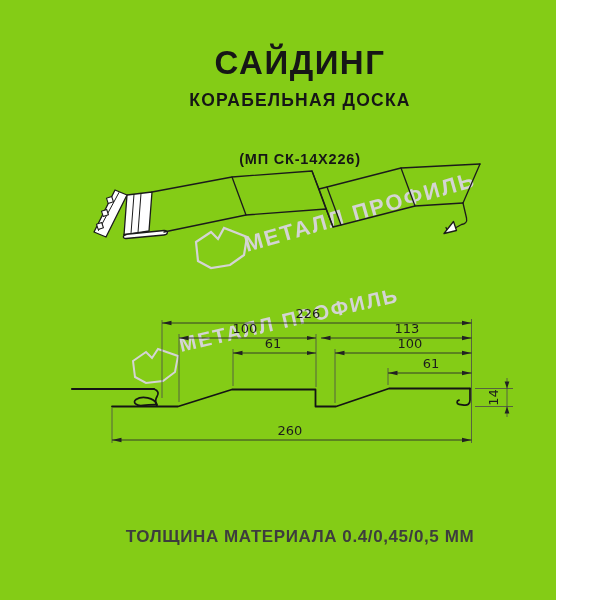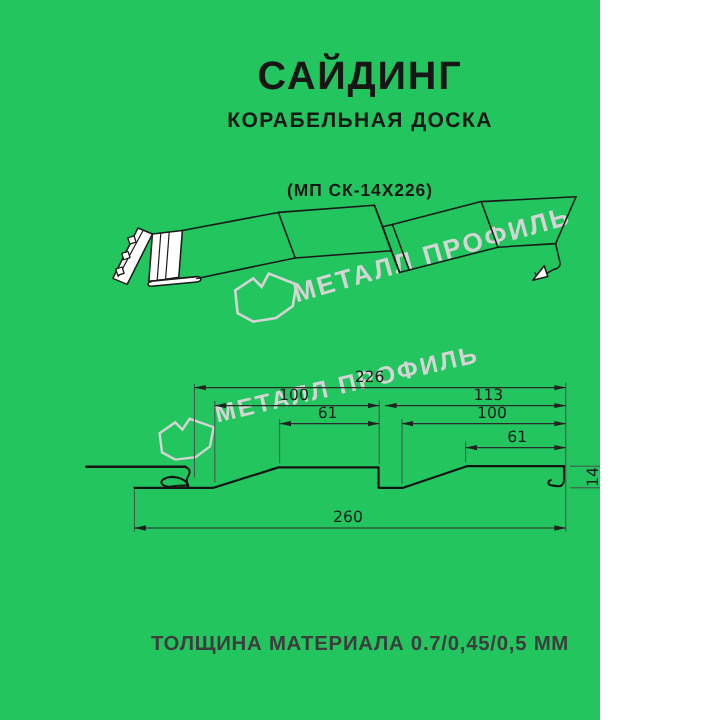--- a/index.html
+++ b/index.html
@@ -1,16 +1,16 @@
 <!DOCTYPE html>
 <html><head>
 <meta charset="utf-8">
 <style>
   html,body{margin:0;padding:0;background:#ffffff;}
-  .page{position:relative;width:500px;height:600px;background:#22c55e;overflow:hidden;
+  .page{position:relative;width:556px;height:600px;background:#84cc16;overflow:hidden;
         font-family:"Liberation Sans",sans-serif;}
   .hdr{position:absolute;left:0;width:600px;text-align:center;color:#161616;}
   .hdr.title{top:44px;font-size:33px;font-weight:bold;letter-spacing:1.5px;}
   .hdr.subtitle{top:90px;font-size:17.5px;font-weight:bold;letter-spacing:1.2px;}
   .hdr.model{top:113px;font-size:14.5px;font-weight:bold;letter-spacing:0.8px;margin-top:38px;}
   .ftr{position:absolute;left:0;width:600px;top:527px;text-align:center;
        font-size:17px;font-weight:bold;letter-spacing:0.6px;color:#3d3d3d;}
   svg{position:absolute;left:0;top:0;}
   .wm-text{font-weight:bold;letter-spacing:2px;}
   .dim-label{font-family:"DejaVu Sans","Liberation Sans",sans-serif;font-size:13px;fill:#1d1d1d;}
@@ -118,14 +118,14 @@
         <path d="M154,389 C158.5,390.5 159,393.5 157,396.5 C155,399.5 155.5,403 157,406" stroke-width="1.7"></path>
 
         <path d="M157,404.5 C154,397.5 142,395.5 136,399.5 C132,402.5 136.5,406.3 143,405.4 C149,404.6 154,404.6 157,404.5" stroke-width="1.7"></path>
 
         <path d="M112,406.5 L178,406.5 L232,389.5 L315.5,389.5 L315.5,406.5 L336,406.5 L389,388.5 L470,388.5" stroke-width="1.8"></path>
         <path d="M470,388.5 L470,400 C470,404 467.5,405.6 464,405.1 L459,404.3 C456.4,403.9 456.4,400.7 459,400.1" stroke-width="1.7"></path>
       </g>
     </g>
   </svg>
 
-  <div class="ftr">ТОЛЩИНА МАТЕРИАЛА 0.7/0,45/0,5 ММ</div>
+  <div class="ftr">ТОЛЩИНА МАТЕРИАЛА 0.4/0,45/0,5 ММ</div>
 </div>
 
 </body></html>

